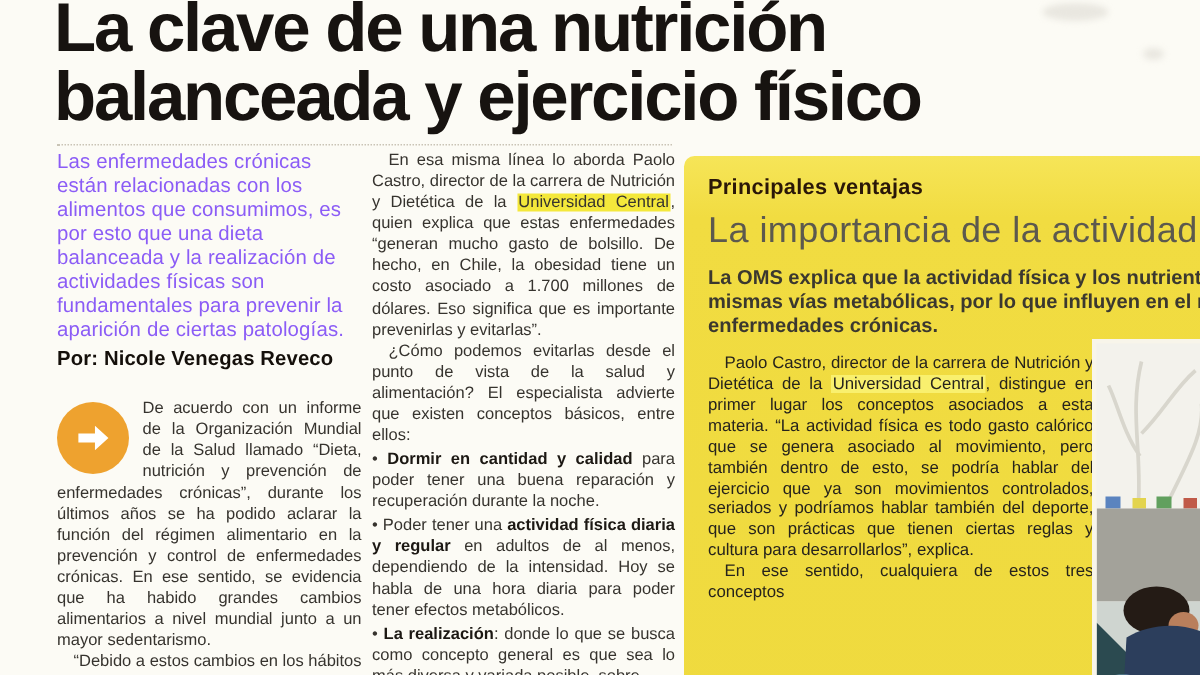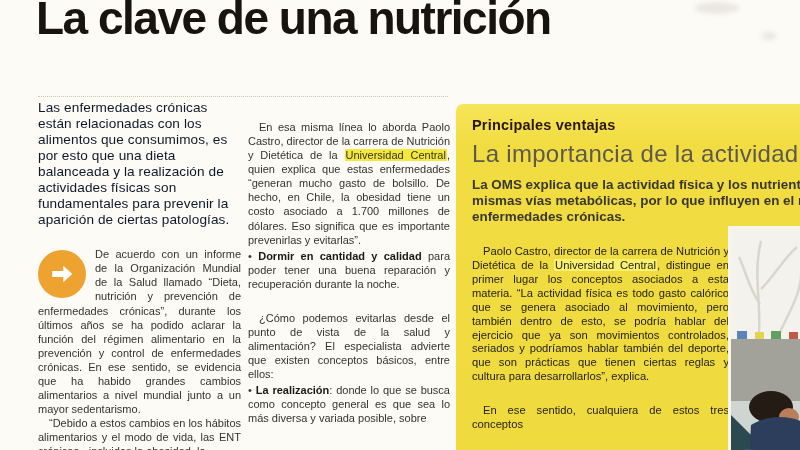--- a/index.html
+++ b/index.html
@@ -15,26 +15,26 @@
     position:absolute;left:36px;top:-4px;
     font-size:46px;font-weight:bold;letter-spacing:-1.5px;line-height:.99;
     color:#171310;
   }
   
   .col{position:absolute;top:100px;}
   .col1{left:38px;width:203px;}
   .col2{left:248px;width:202px;}
   .toprule{position:absolute;left:38px;top:96px;width:410px;border-top:1px dotted #c9c4b6;}
   .lead{
-    font-size:13.6px;line-height:1.18;color:#0f172a;letter-spacing:.1px;
+    font-size:13.6px;line-height:1.18;color:#8b5cf6;letter-spacing:.1px;
   }
   .byline{font-size:13.5px;font-weight:bold;color:#140f0a;margin-top:3px;letter-spacing:.1px;}
   .bodytxt{font-size:11px;line-height:1.28;color:#36332e;text-align:justify;}
   .col1 .bodytxt{margin-top:19px;}
-  .ind{text-indent:11px;margin-top:20px;}
+  .ind{text-indent:11px;}
   .arrow-badge{
     float:left;width:48px;height:48px;border-radius:50%;
     background:#eea22f;margin:3px 9px 4px 0;
     display:flex;align-items:center;justify-content:center;
   }
   .arrow-badge svg{width:26px;height:26px;display:block;}
   span.b{font-weight:bold;color:#1c1813;}
   span.hl{background:#f4e83b;padding:0 1px;}
   span.hlb{background:#f9f06e;padding:0 1px;}
   
@@ -62,41 +62,44 @@
   .photo svg{display:block;}
 </style>
 </head>
 <body>
 
 <div class="smudge" style="left:695px;top:2px;width:44px;height:12px;"></div>
 <div class="smudge" style="left:762px;top:32px;width:14px;height:8px;"></div>
 
 <h1 class="headline" style="margin:0;">
   <div>La clave de una nutrición</div>
+  <div>balanceada y ejercicio físico</div>
 </h1>
 
 <div class="toprule"></div>
 
 <div class="col col1">
   <div class="lead">Las enfermedades crónicas están relacionadas con los alimentos que consumimos, es por esto que una dieta balanceada y la realización de actividades físicas son fundamentales para prevenir la aparición de ciertas patologías.</div>
+  <div class="byline">Por: Nicole Venegas Reveco</div>
   <div class="bodytxt">
     <span class="arrow-badge">
       <svg viewBox="0 0 24 24" aria-hidden="true">
           <path d="M3 9.2h10.2V4.4l8.3 7.6-8.3 7.6v-4.8H3z" fill="#ffffff"></path>
         </svg>
     </span><span>De acuerdo con un informe de la Organización Mundial de la Salud llamado “Dieta, nutrición y prevención de enfermedades crónicas”, durante los últimos años se ha podido aclarar la función del régimen alimentario en la prevención y control de enfermedades crónicas. En ese sentido, se evidencia que ha habido grandes cambios alimentarios a nivel mundial junto a un mayor sedentarismo.</span>
   </div>
   <div class="bodytxt ind" style="margin-top:0;">“Debido a estos cambios en los hábitos alimentarios y el modo de vida, las ENT crónicas - incluidas la obesidad, la</div>
 
 </div>
 
 <div class="col col2">
   <div class="bodytxt ind"><span>En esa misma línea lo aborda Paolo Castro, director de la carrera de Nutrición y Dietética de la </span><span class="hl">Universidad Central</span><span>, quien explica que estas enfermedades “generan mucho gasto de bolsillo. De hecho, en Chile, la obesidad tiene un costo asociado a 1.700 millones de dólares. Eso significa que es importante prevenirlas y evitarlas”.</span></div>
+  <div class="bodytxt ind">¿Cómo podemos evitarlas desde el punto de vista de la salud y alimentación? El especialista advierte que existen conceptos básicos, entre ellos:</div>
   <div class="bodytxt" style="margin-top:2px;"><span>• </span><span class="b">Dormir en cantidad y calidad</span><span> para poder tener una buena reparación y recuperación durante la noche.</span></div>
-  <div class="bodytxt ind">¿Cómo podemos evitarlas desde el punto de vista de la salud y alimentación? El especialista advierte que existen conceptos básicos, entre ellos:</div>
+  <div class="bodytxt" style="margin-top:2px;"><span>• Poder tener una </span><span class="b">actividad física diaria y regular</span><span> en adultos de al menos, dependiendo de la intensidad. Hoy se habla de una hora diaria para poder tener efectos metabólicos.</span></div>
   <div class="bodytxt" style="margin-top:2px;"><span>• </span><span class="b">La realización</span><span>: donde lo que se busca como concepto general es que sea lo más diversa y variada posible, sobre</span></div>
 
 </div>
 
 <div class="box">
   <div class="kicker">Principales ventajas</div>
   <div class="box-title">La importancia de la actividad física</div>
   <div class="box-lead">
     <div>La OMS explica que la actividad física y los nutrientes comparten las</div>
     <div>mismas vías metabólicas, por lo que influyen en el riesgo de</div>

